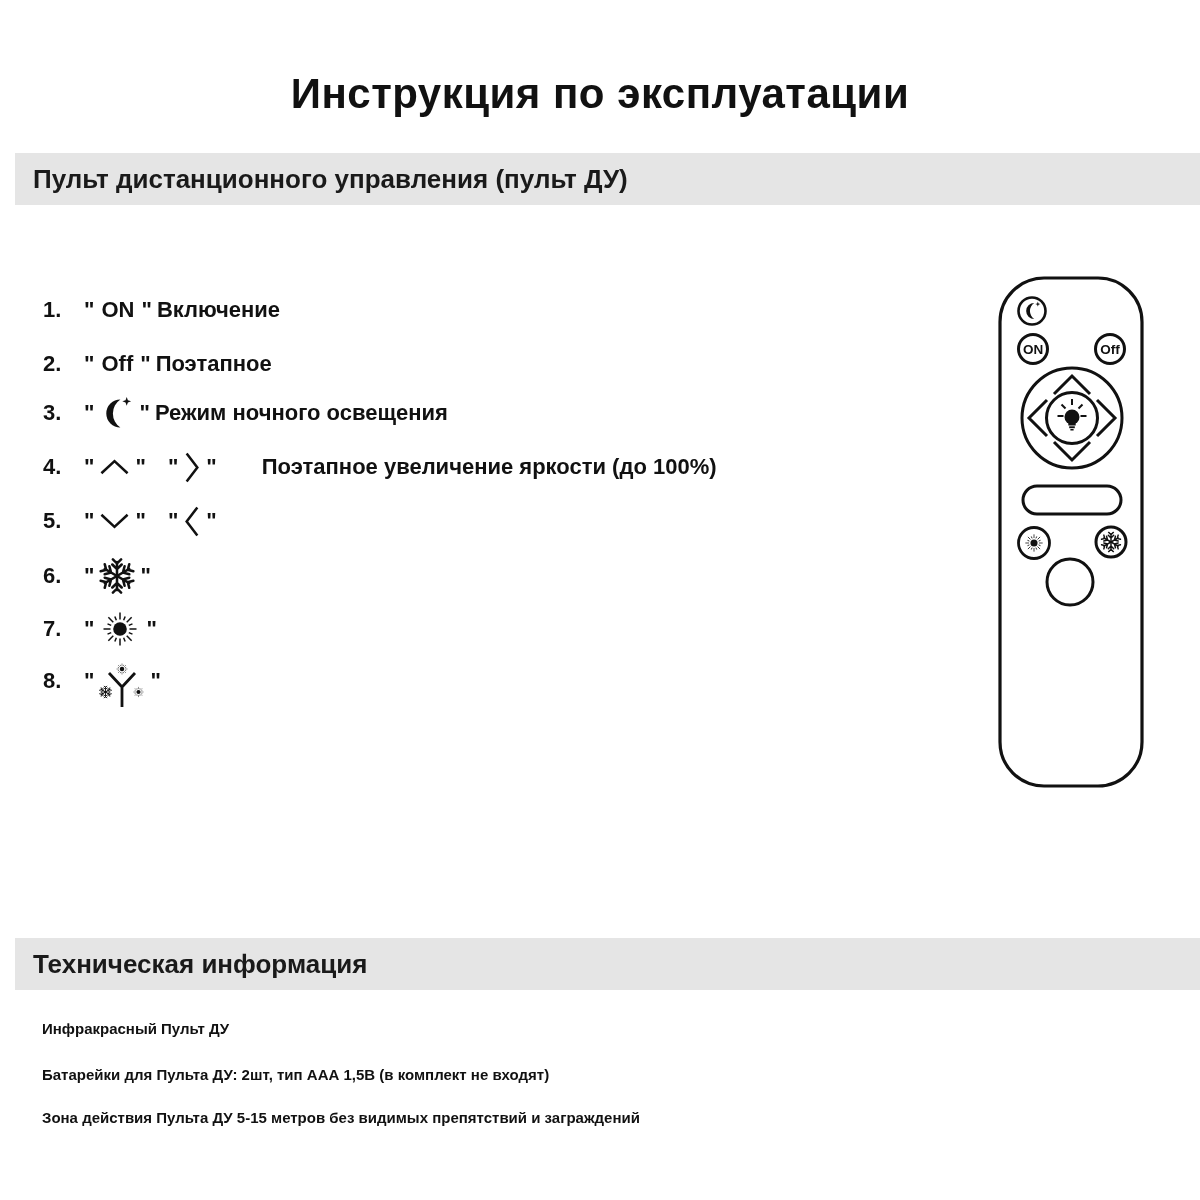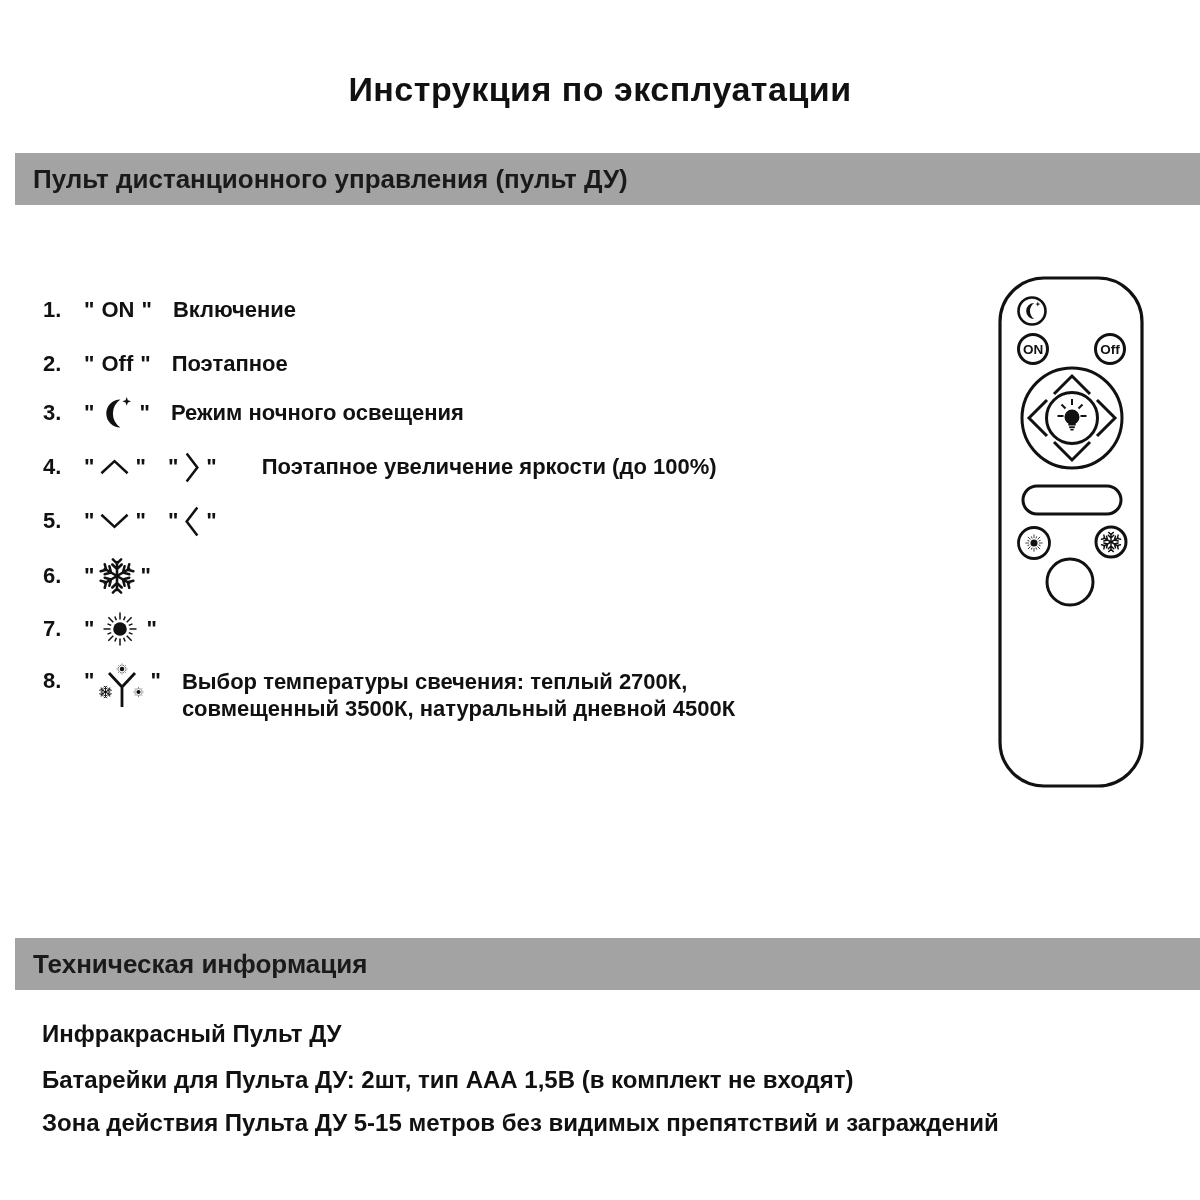--- a/index.html
+++ b/index.html
@@ -4,43 +4,43 @@
 <style>
   html,body{margin:0;padding:0;}
   body{
     width:1200px;height:1200px;position:relative;background:#ffffff;
     font-family:"Liberation Sans","DejaVu Sans",sans-serif;color:#111111;
     overflow:hidden;
   }
   .abs{position:absolute;}
   #page-title{
     top:70px;left:0;width:1200px;text-align:center;
-    font-size:34px;font-weight:bold;letter-spacing:.5px;
+    font-size:42px;font-weight:bold;letter-spacing:.5px;
   }
   .bar{
-    left:15px;width:1185px;height:52px;background:#a3a3a3;
+    left:15px;width:1185px;height:52px;background:#e5e5e5;
     display:flex;align-items:center;
   }
   .bar .bar-label{
     margin-left:18px;font-size:26px;font-weight:bold;color:#1a1a1a;
   }
   .li{
     left:43px;height:44px;display:flex;align-items:center;
     font-size:22px;font-weight:bold;white-space:nowrap;
   }
   .num{width:36px;}
   .q{margin:0 5px;}
   .lab{margin:0 2px;}
-  .txt{margin-left:16px;}
+  .txt{}
   .txt-far{margin-left:40px;}
   .gap{width:12px;}
   .icon{color:#111;flex:0 0 auto;display:block;}
   .li svg{display:block;}
   .tech-line{
-    left:42px;font-size:24px;font-weight:bold;white-space:nowrap;
+    left:42px;font-size:15px;font-weight:bold;white-space:nowrap;
   }
   .item8-line{font-size:22px;font-weight:bold;white-space:nowrap;line-height:27px;}
   #remote-svg{left:998px;top:276px;}
   text{font-family:"Liberation Sans","DejaVu Sans",sans-serif;}
 </style>
 </head>
 <body>
 
 <svg width="0" height="0" style="position:absolute" aria-hidden="true">
   <defs>
@@ -181,24 +181,20 @@
   <span class="q">"</span>
 </div>
 
 <div class="abs li" style="top:656px;height:80px;align-items:flex-start">
   <span class="num" style="padding-top:12px">8.</span>
   <span class="q" style="padding-top:12px">"</span>
   <svg class="icon" style="margin-top:6px" width="46" height="48">
       <use href="#icon-temp"></use>
     </svg>
   <span class="q" style="padding-top:12px">"</span>
-  <span class="txt" style="padding-top:12px">
-    <span class="item8-line" style="display:block">Выбор температуры свечения: теплый 2700К,</span>
-    <span class="item8-line" style="display:block">совмещенный 3500К, натуральный дневной 4500К</span>
-  </span>
 </div>
 
 <svg class="abs" id="remote-svg" width="146" height="512" viewBox="0 0 146 512">
   <rect x="2" y="2" width="142" height="508" rx="44" fill="#ffffff" stroke="#111" stroke-width="3.2"></rect>
 
   <g>
     <circle cx="34" cy="35" r="13.5" fill="none" stroke="#111" stroke-width="2.6"></circle>
     <use href="#icon-moon" x="24" y="25" width="20" height="20" color="#111"></use>
   </g>
 

